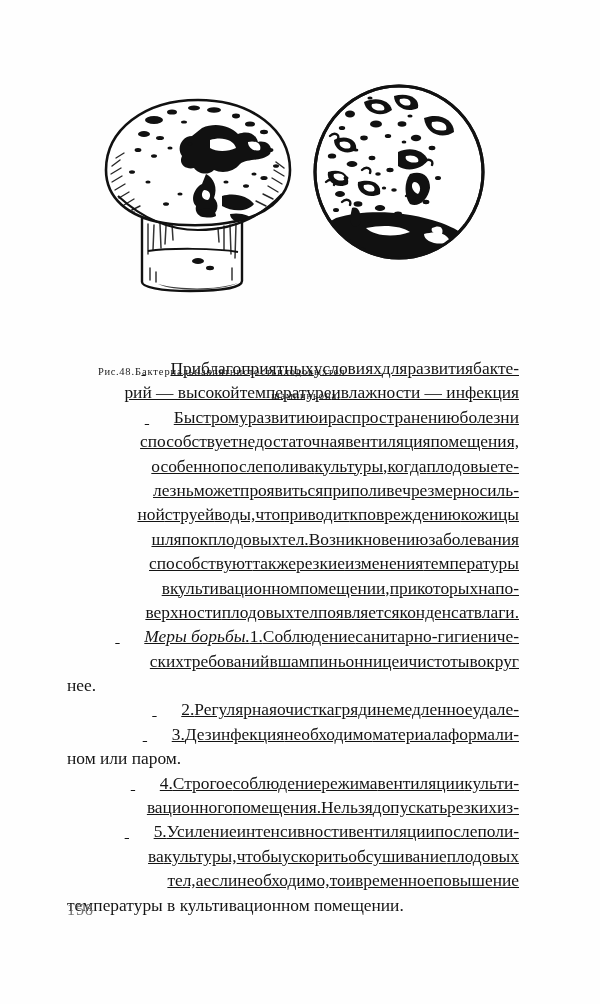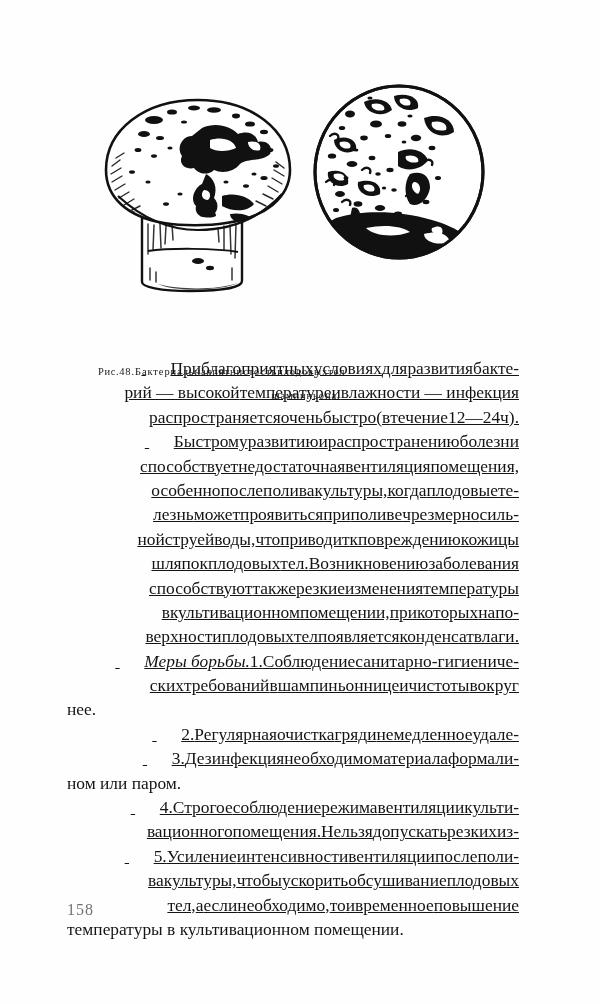--- a/index.html
+++ b/index.html
@@ -364,29 +364,20 @@
         <span>развития</span>
         <span>бакте-</span>
       </div>
       <div class="ln just">
         <span>рий — высокой</span>
         <span>температуре</span>
         <span>и</span>
         <span>влажности — инфекция</span>
       </div>
       <div class="ln just">
-        <span>распространяется</span>
-        <span>очень</span>
-        <span>быстро</span>
-        <span>(в</span>
-        <span>течение</span>
-        <span>12—24</span>
-        <span>ч).</span>
-      </div>
-      <div class="ln just">
         <span class="ind">&nbsp;</span>
         <span>Быстрому</span>
         <span>развитию</span>
         <span>и</span>
         <span>распространению</span>
         <span>болезни</span>
       </div>
       <div class="ln just">
         <span>способствует</span>
         <span>недостаточная</span>

